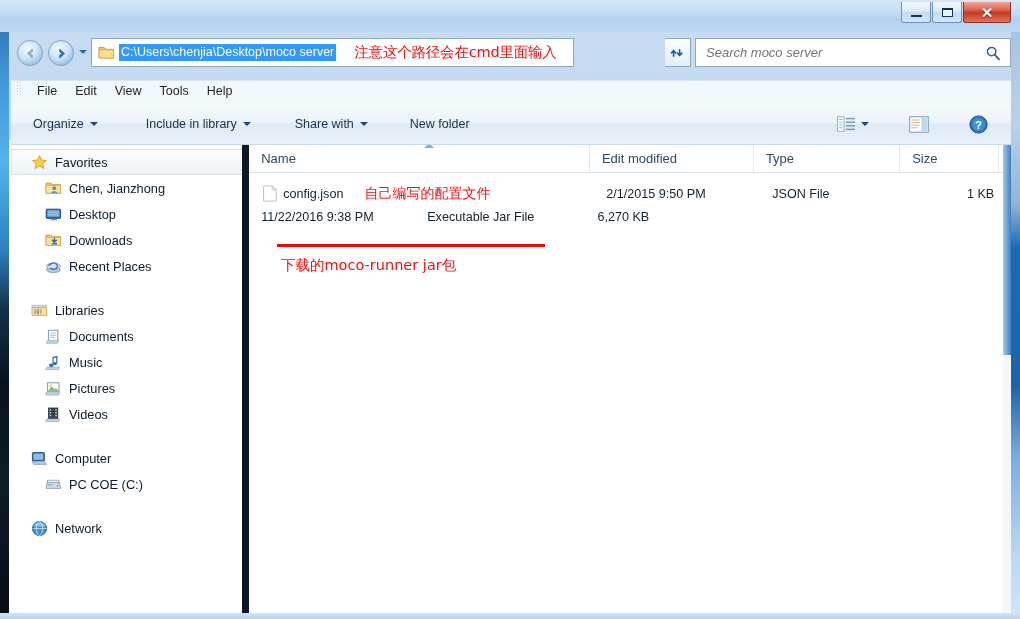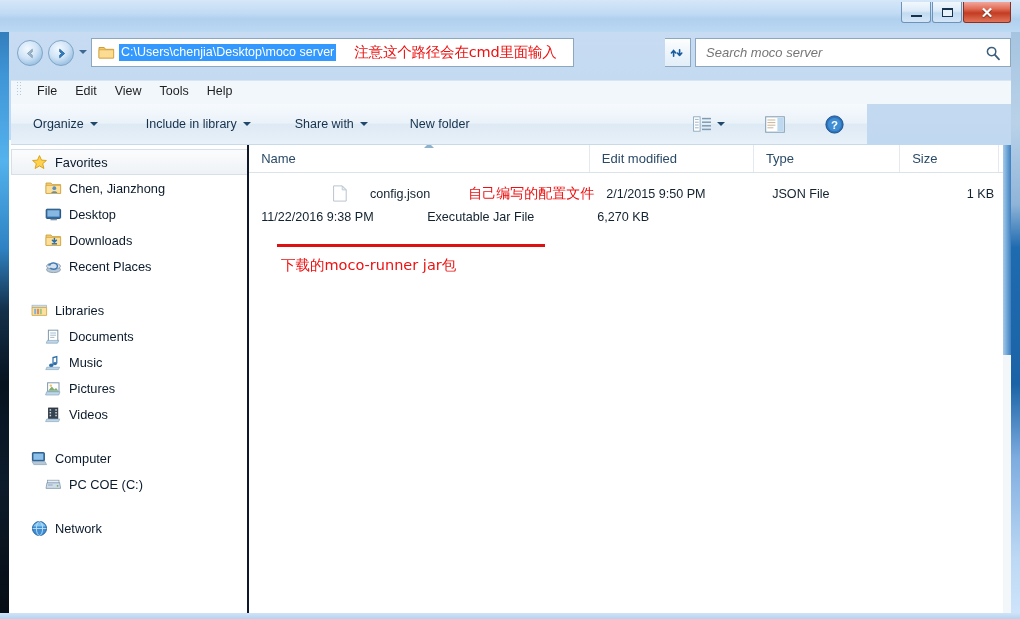--- a/index.html
+++ b/index.html
@@ -146,21 +146,21 @@
     background-image: radial-gradient(#b9c8d6 40%, transparent 41%);
     background-size: 3px 3px;
   }
   .menu-item {
     font-size: 12.5px; color: #1f1f1f; padding: 3px 9px; cursor: default;
     font-family: "Liberation Sans", sans-serif;
   }
 
   
   #toolbar {
-    position: absolute; left: 11px; top: 104px; width: 856px; height: 41px;
+    position: absolute; left: 11px; top: 104px; width: 1000px; height: 41px;
     background: linear-gradient(180deg,#f6fafd 0%, #eaf2f9 48%, #dde9f4 50%, #e8f1f9 100%);
     border-bottom: 1px solid #c8d9e8;
     display: flex; align-items: center;
   }
   .tb-btn {
     display: flex; align-items: center; gap: 6px;
     font-size: 12.5px; color: #15314c; padding: 5px 11px; cursor: default;
     border: 1px solid transparent; border-radius: 3px;
     font-family: "Liberation Sans", sans-serif;
   }
@@ -178,21 +178,21 @@
   
   #bodyarea {
     position: absolute; left: 11px; top: 145px; width: 1000px; height: 468px;
     background: #ffffff;
     display: flex;
   }
   
   #sidebar {
     width: 241px; height: 468px;
     background: #ffffff;
-    border-right: 2px solid #0f172a;
+    border-right: 7px solid #0f172a;
     padding-top: 4px;
     overflow: hidden;
   }
   .nav-row {
     display: flex; align-items: center; height: 26px;
     font-size: 12.8px; color: #0b1b2b; cursor: default;
     padding-left: 20px; gap: 7px;
     font-family: "Liberation Sans", sans-serif;
   }
   .nav-row.child { padding-left: 34px; }
@@ -233,22 +233,22 @@
     border-bottom: 5px solid #8fb2cc;
   }
 
   #rows { position: relative; padding-top: 9px; }
   .file-row {
     display: flex; align-items: center; height: 23px;
     font-size: 12.6px; color: #12222f; cursor: default;
     font-family: "Liberation Sans", sans-serif;
   }
   .cell-name {
-    width: 345px; display: flex; align-items: center; gap: 22px;
-    padding-left: 13px; position: relative; justify-content: flex-end;
+    width: 345px; display: flex; align-items: center; gap: 5px;
+    padding-left: 13px; position: relative;
   }
   .cell-date { width: 166px; padding-left: 12px; }
   .cell-type { width: 148px; padding-left: 12px; }
   .cell-size { width: 100px; padding-left: 12px; text-align: right;
                padding-right: 14px; display: block; }
   .file-icon { width: 16px; height: 17px; flex: 0 0 auto; display: block; }
 
   
   .annot-inline {
     color: #ee1111; font-size: 14px; margin-left: 16px; white-space: nowrap;

